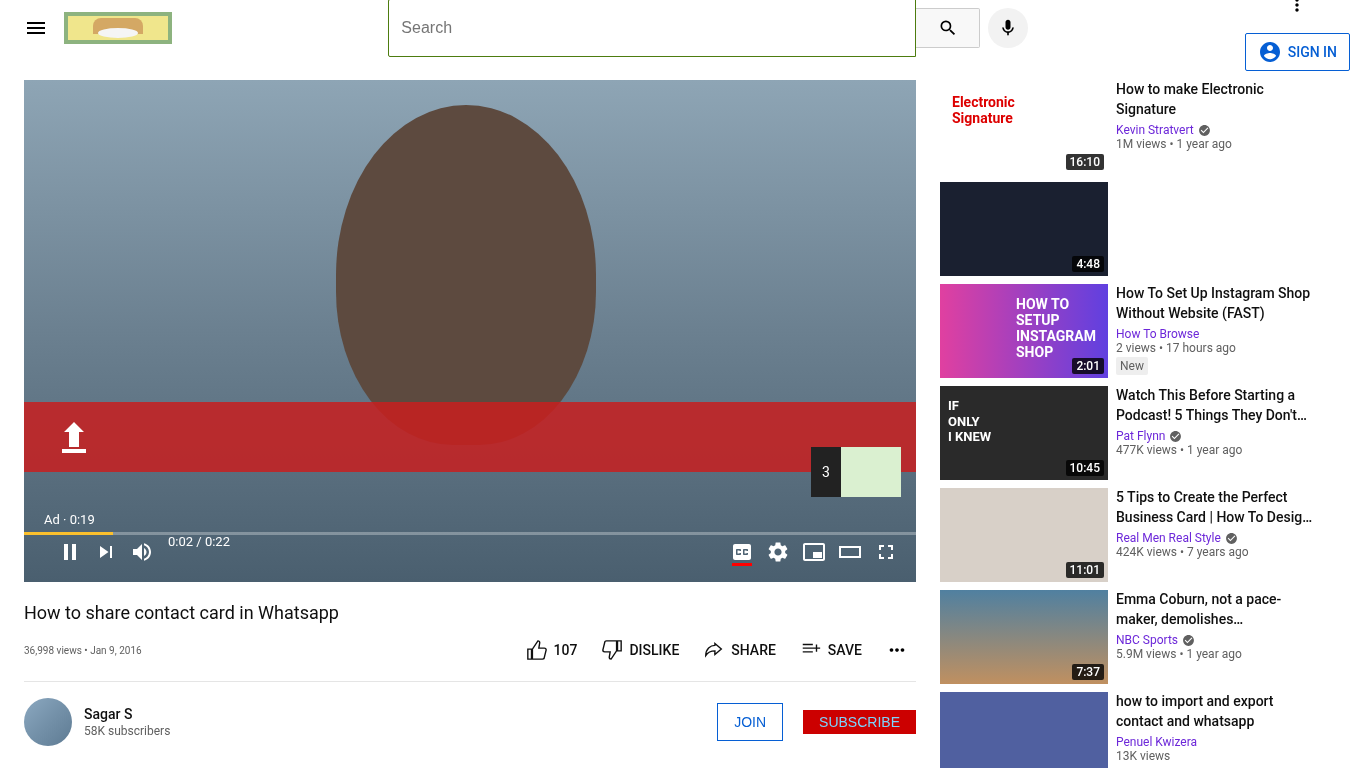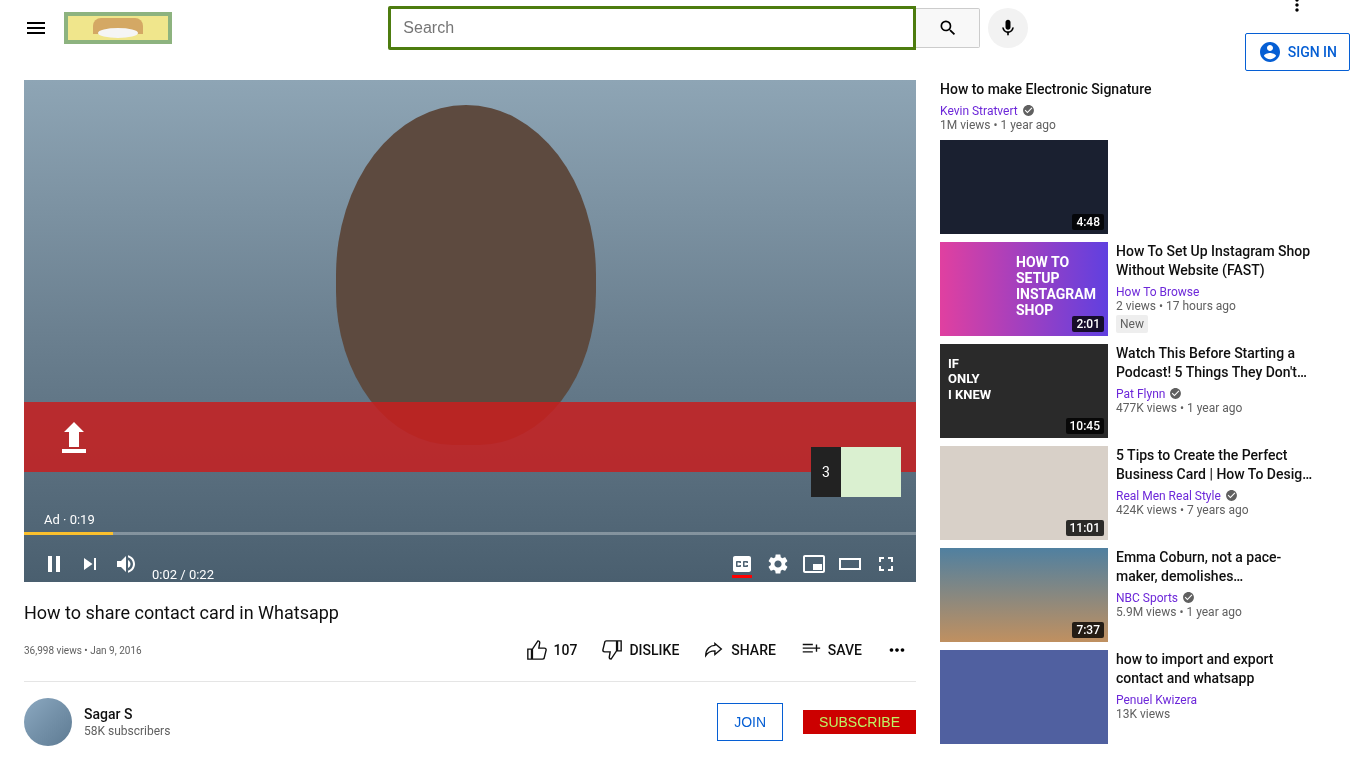--- a/index.html
+++ b/index.html
@@ -8,21 +8,21 @@
 
 .header { height: 56px; display: flex; align-items: center; padding: 0 16px; justify-content: space-between; }
 .header-left { display: flex; align-items: center; }
 .hamburger { width: 40px; height: 40px; display: flex; align-items: center; justify-content: center; cursor: pointer; border-radius: 50%; }
 .hamburger svg { width: 24px; height: 24px; }
 .logo { width: 108px; height: 32px; margin-left: 8px; background: #f0e68c; border: 4px solid #8db37f; display: flex; align-items: center; justify-content: center; position: relative; }
 .logo::before { content: ''; width: 50px; height: 16px; background: #d4a864; border-radius: 8px 8px 0 0; position: absolute; top: 2px; }
 .logo::after { content: ''; width: 40px; height: 10px; background: #f5f5f5; border-radius: 50%; position: absolute; bottom: 2px; }
 
 .header-center { display: flex; align-items: center; flex: 0 1 640px; }
-.search-box { flex: 1; height: 44px; border: 3px solid #4d7c0f; border-radius: 2px 0 0 2px; padding: 6px 12px; font-size: 16px; outline: none; }
+.search-box { flex: 1; height: 58px; border: 1px solid #4d7c0f; border-radius: 2px 0 0 2px; padding: 6px 12px; font-size: 16px; outline: none; }
 .search-btn { width: 64px; height: 40px; border: 1px solid #ccc; border-left: none; background: #f8f8f8; border-radius: 0 2px 2px 0; cursor: pointer; display: flex; align-items: center; justify-content: center; }
 .mic-btn { width: 40px; height: 40px; margin-left: 8px; border-radius: 50%; background: #f2f2f2; display: flex; align-items: center; justify-content: center; cursor: pointer; }
 
 .header-right { display: flex; align-items: center; gap: 8px; flex-direction: column; }
 .more-btn { width: 40px; height: 40px; display: flex; align-items: center; justify-content: center; cursor: pointer; border-radius: 50%; }
 .signin-btn { display: flex; align-items: center; gap: 6px; padding: 6px 12px; border: 1px solid #065fd4; color: #065fd4; font-size: 14px; font-weight: 500; cursor: pointer; border-radius: 2px; }
 .signin-btn svg { width: 24px; height: 24px; }
 
 
 .content { display: flex; padding: 24px 24px 0 24px; gap: 24px; }
@@ -33,21 +33,21 @@
 .player { width: 892px; height: 502px; background: #3a4a5a; position: relative; overflow: hidden; }
 .player-face { position: absolute; top: 0; left: 0; right: 0; bottom: 0; background: linear-gradient(180deg, #8ea5b5 0%, #6b8090 50%, #4a5f6f 100%); }
 .face-shape { position: absolute; left: 35%; top: 5%; width: 260px; height: 340px; background: #5d4a3f; border-radius: 50% 50% 45% 45%; }
 .red-banner { position: absolute; bottom: 110px; left: 0; right: 0; height: 70px; background: rgba(200,30,30,0.85); }
 .red-logo { position: absolute; left: 30px; top: 15px; width: 40px; height: 40px; }
 .thumb-overlay { position: absolute; right: 15px; bottom: 85px; width: 90px; height: 50px; background: #000; display: flex; }
 .thumb-overlay .num { width: 30px; background: #222; color: #fff; display: flex; align-items: center; justify-content: center; font-size: 14px; }
 .thumb-overlay .img { flex: 1; background: #daf0d0; }
 .ad-text { position: absolute; left: 20px; bottom: 55px; color: #fff; font-size: 13px; }
 
-.controls { position: absolute; bottom: 0; left: 0; right: 0; height: 48px; display: flex; align-items: flex-end; padding: 0 12px; }
+.controls { position: absolute; bottom: 0; left: 16px; right: 0; height: 48px; display: flex; align-items: flex-start; padding: 0 12px; }
 .progress-bar { position: absolute; bottom: 47px; left: 0; right: 0; height: 3px; background: rgba(255,255,255,0.3); }
 .progress-fill { width: 10%; height: 100%; background: #fbc02d; }
 .ctrl-btn { width: 36px; height: 36px; display: flex; align-items: center; justify-content: center; cursor: pointer; color: #fff; }
 .ctrl-btn svg { width: 24px; height: 24px; fill: #fff; }
 .time-display { color: #fff; font-size: 13px; margin-left: 8px; }
 .ctrl-spacer { flex: 1; }
 .cc-btn { position: relative; }
 .cc-btn::after { content: ''; position: absolute; bottom: 4px; left: 8px; right: 8px; height: 3px; background: #ff0000; }
 
 
@@ -58,21 +58,21 @@
 .action-btn { display: flex; align-items: center; gap: 6px; padding: 8px; cursor: pointer; font-size: 14px; font-weight: 500; color: #0f0f0f; }
 .action-btn svg { width: 22px; height: 22px; }
 
 
 .channel-row { display: flex; align-items: center; padding: 16px 0; gap: 12px; }
 .avatar { width: 48px; height: 48px; border-radius: 50%; background: linear-gradient(135deg, #8ba8c0, #5d7a92); }
 .channel-info { flex: 1; }
 .channel-name { font-size: 14px; font-weight: 500; }
 .sub-count { font-size: 12px; color: #606060; margin-top: 2px; }
 .join-btn { padding: 10px 16px; border: 1px solid #065fd4; color: #065fd4; font-size: 14px; font-weight: 500; cursor: pointer; background: #fff; margin-right: 8px; }
-.subscribe-btn { padding: 4px 16px; background: #cc0000; color: #bef264; font-size: 14px; font-weight: 500; cursor: pointer; border: none; }
+.subscribe-btn { padding: 4px 16px; background: #cc0000; color: #7dd3fc; font-size: 14px; font-weight: 500; cursor: pointer; border: none; }
 
 
 .related-item { display: flex; gap: 8px; margin-bottom: 8px; cursor: pointer; }
 .related-thumb { width: 168px; height: 94px; background: #666; position: relative; flex-shrink: 0; }
 .related-thumb .duration { position: absolute; right: 4px; bottom: 4px; background: rgba(0,0,0,0.8); color: #fff; font-size: 12px; padding: 1px 4px; border-radius: 2px; font-weight: 500; }
 .related-info { flex: 1; padding-right: 24px; }
 .related-title { font-size: 14px; font-weight: 500; line-height: 1.4; margin-bottom: 4px; display: -webkit-box; -webkit-line-clamp: 2; -webkit-box-orient: vertical; overflow: hidden; }
 .related-channel { font-size: 12px; color: #6d28d9; display: flex; align-items: center; gap: 4px; }
 .related-meta { font-size: 12px; color: #606060; }
 .verified-icon { width: 13px; height: 13px; }
@@ -241,20 +241,25 @@
         <div class="sub-count">58K subscribers</div>
       </div>
       <button class="join-btn">JOIN</button>
       <button class="subscribe-btn">SUBSCRIBE</button>
     </div>
 
   </div>
 
   <div class="secondary" id="related-list">
       <div class="related-item">
+        <div class="related-thumb t0">
+          <div class="thumb-text" style="white-space: pre-line;">Electronic
+Signature</div>
+          <span class="duration">16:10</span>
+        </div>
         <div class="related-info">
           <div class="related-title">How to make Electronic Signature</div>
           <div class="related-channel">Kevin Stratvert<svg viewBox="0 0 24 24" class="verified-icon">
               <path fill="#606060" d="M12 2C6.48 2 2 6.48 2 12s4.48 10 10 10 10-4.48 10-10S17.52 2 12 2zm-2 15l-5-5 1.41-1.41L10 14.17l7.59-7.59L19 8l-9 9z"></path>
             </svg></div>
           <div class="related-meta">1M views • 1 year ago</div>
         </div>
       </div>
       <div class="related-item">
         <div class="related-thumb t1">

